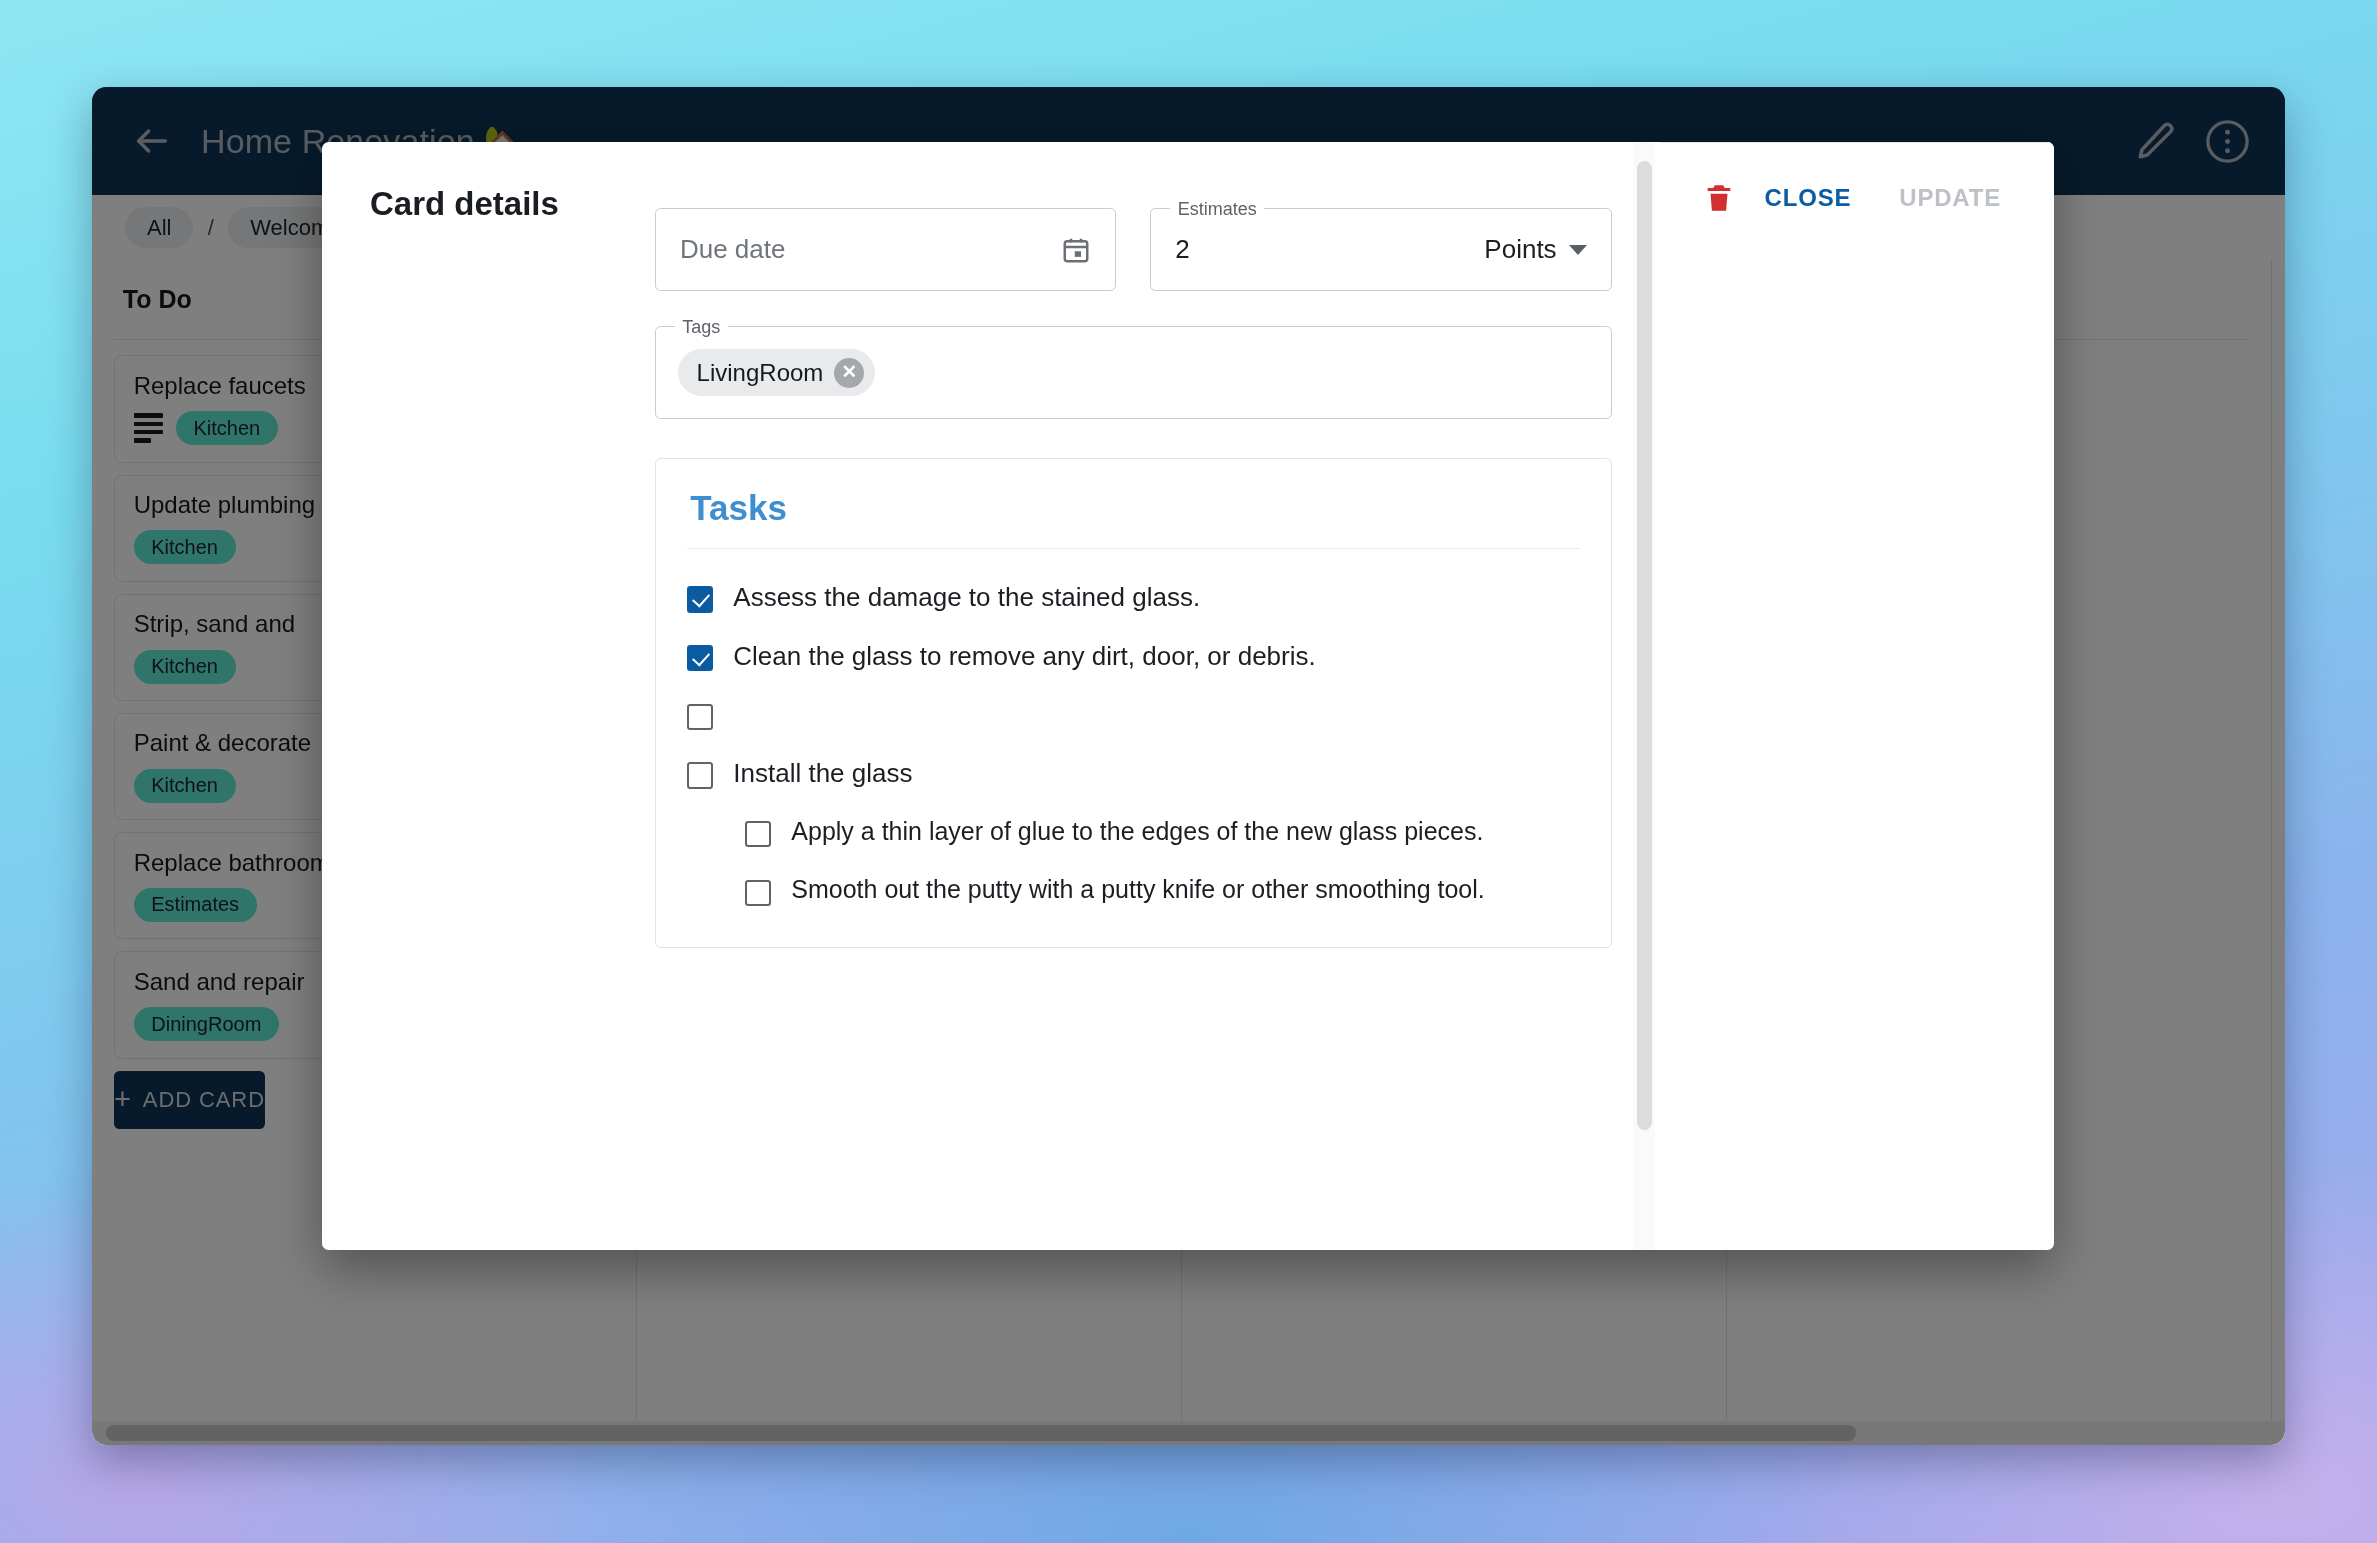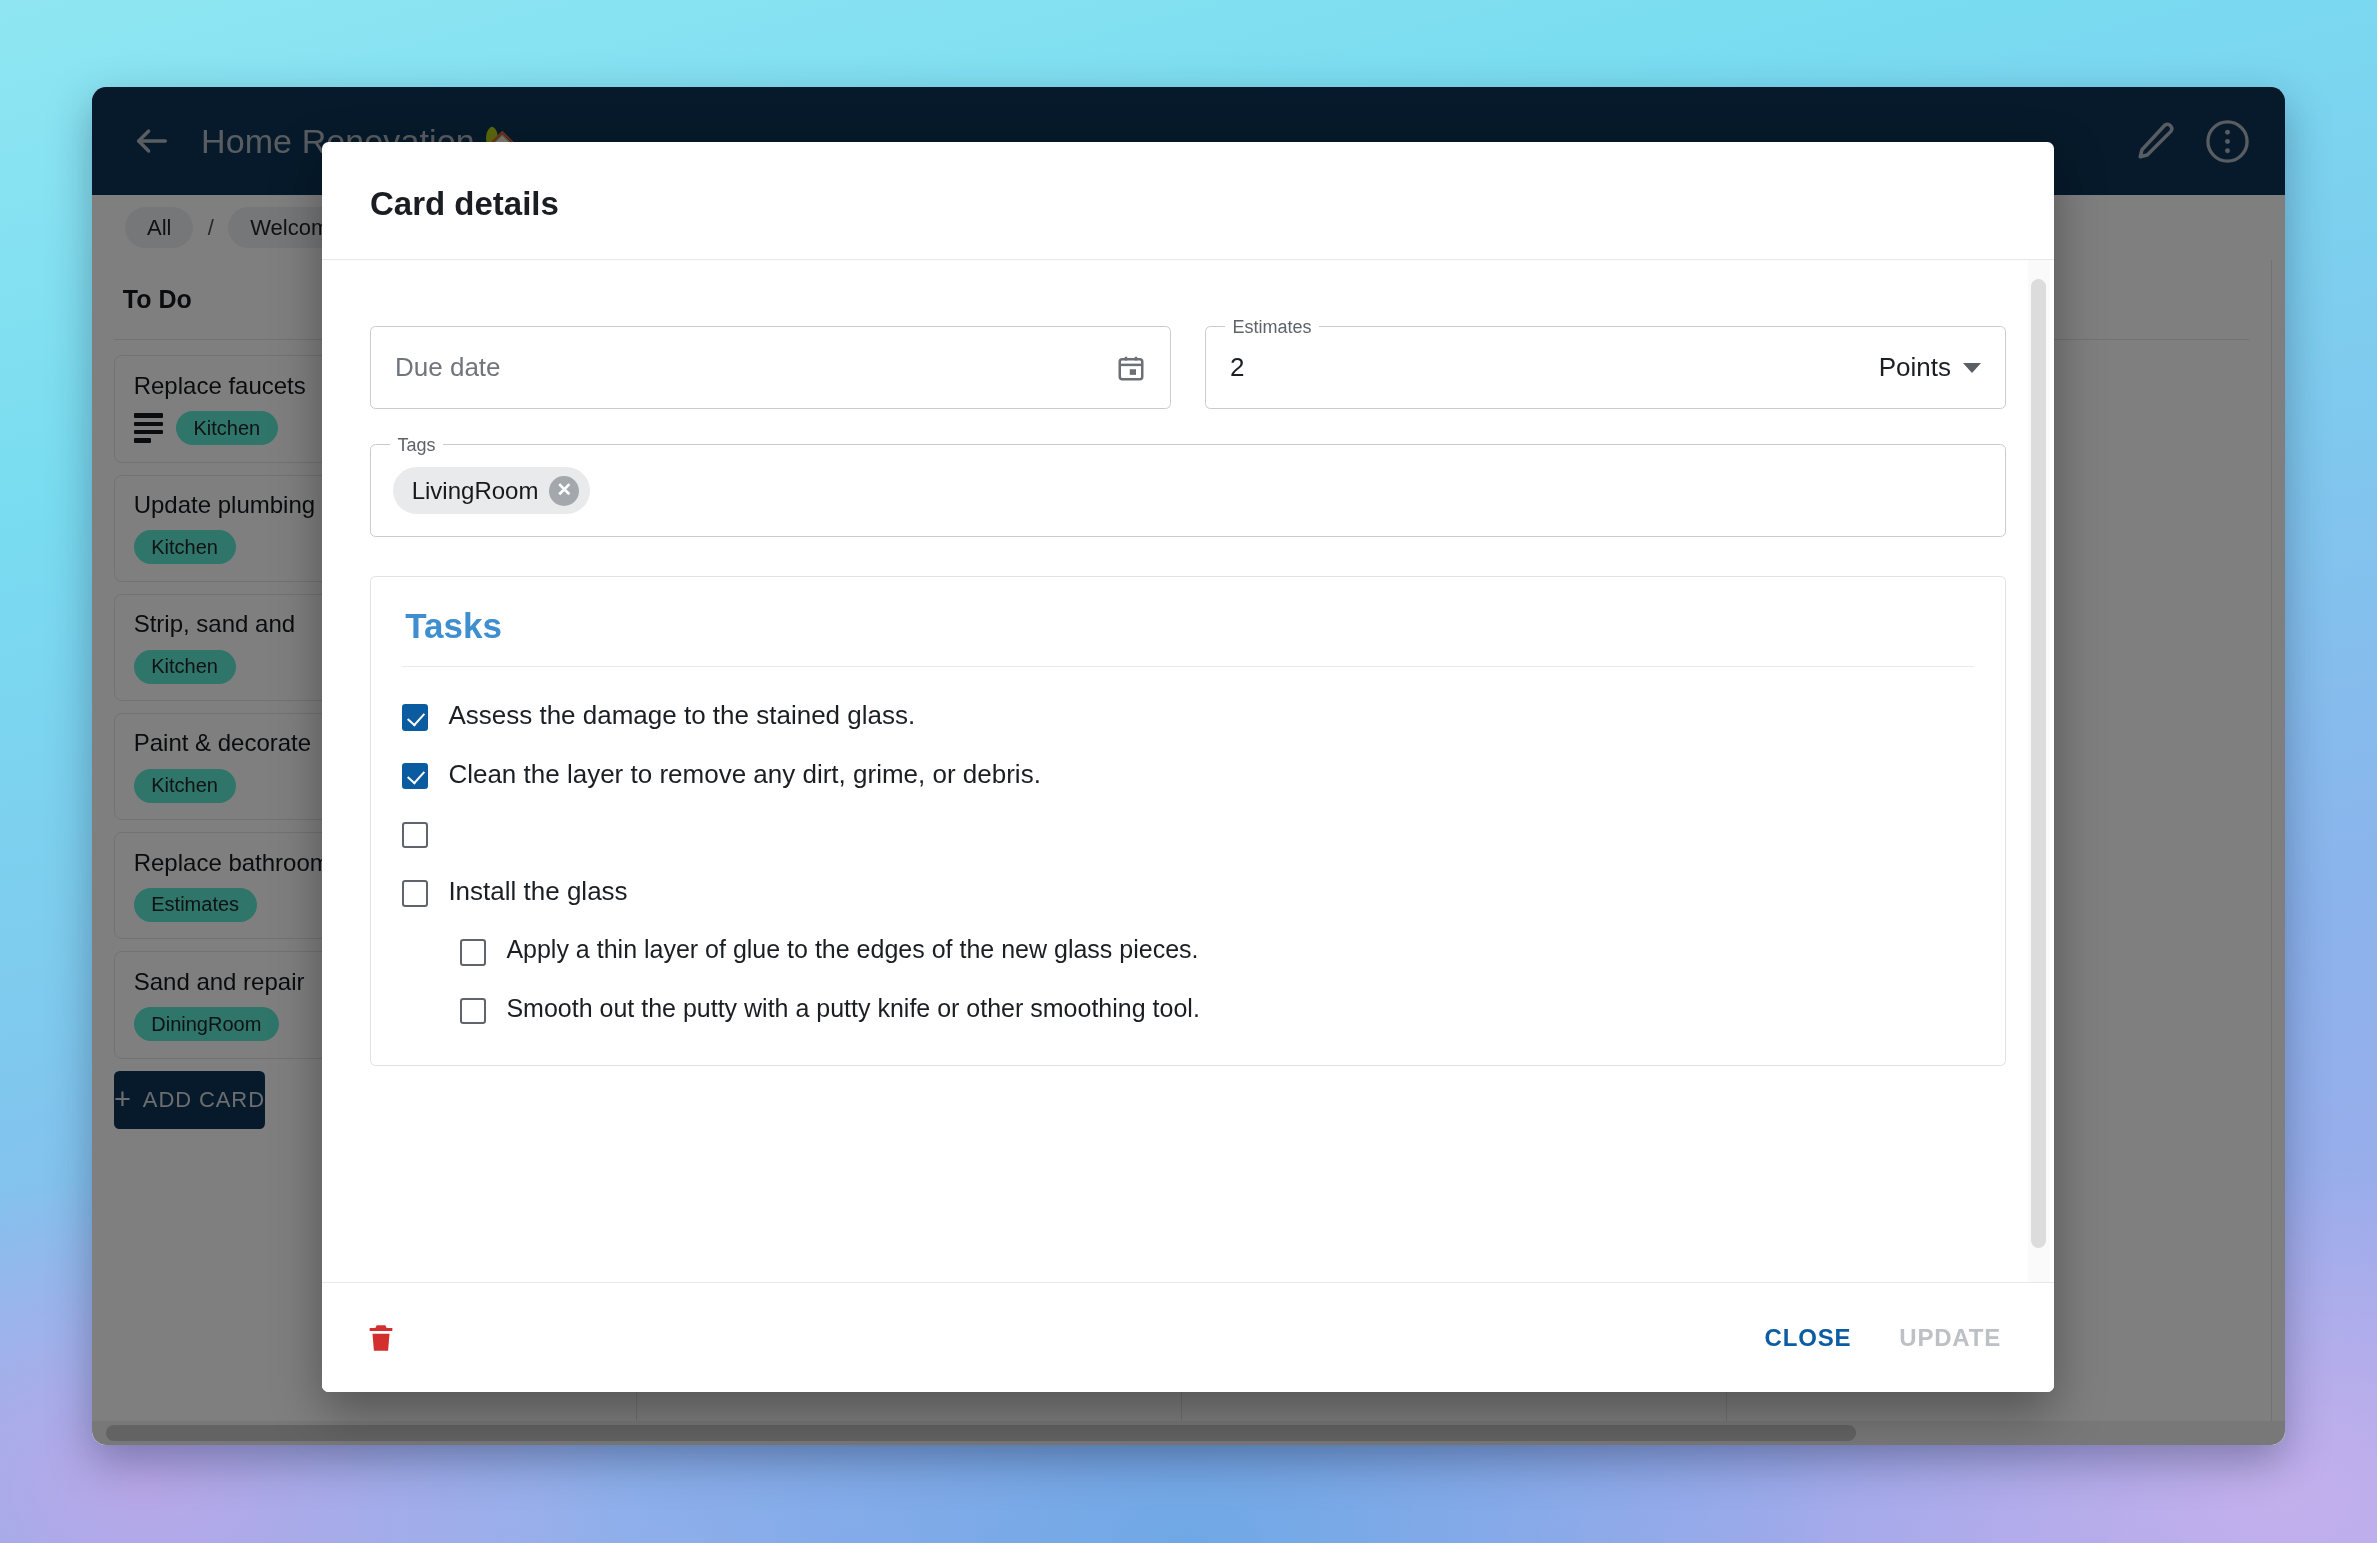--- a/index.html
+++ b/index.html
@@ -147,26 +147,26 @@
   .hscroll .thumb {
     position: absolute; left: 14.3px; top: 4.4px;
     width: 1750px; height: 15.4px;
     background: #c7c7c7; border-radius: 7.7px;
   }
 
   
   .modal {
     position: absolute;
     left: 322px; top: 142px;
-    width: 1732px; height: 1250px;
+    width: 1732px; height: 1108px;
     background: #fff;
     border-radius: 6.6px;
     z-index: 50;
     box-shadow: 0 18.7px 50px rgba(0,0,0,.35);
-    display: flex; flex-direction: column;
+    display: flex; flex-direction: row;
     overflow: hidden;
   }
   .modal-title {
     font-size: 33px; font-weight: 700; color: #1a1d21;
     padding: 43px 48px 36px;
   }
   .modal-divider { height: 1.1px; background: #e6e8ea; }
 
   .modal-body {
     flex: 1;
@@ -485,21 +485,21 @@
       <div class="tasks-h">Tasks</div>
       <div class="task-list">
 
         <div class="task-row">
           <span class="cb checked"></span>
           <span class="task-label">Assess the damage to the stained glass.</span>
         </div>
 
         <div class="task-row">
           <span class="cb checked"></span>
-          <span class="task-label">Clean the layer to remove any dirt, grime, or debris.</span>
+          <span class="task-label">Clean the glass to remove any dirt, door, or debris.</span>
         </div>
 
         <div class="task-row">
           <span class="cb"></span>
         </div>
 
         <div class="task-row">
           <span class="cb"></span>
           <span class="task-label">Install the glass</span>
         </div>

